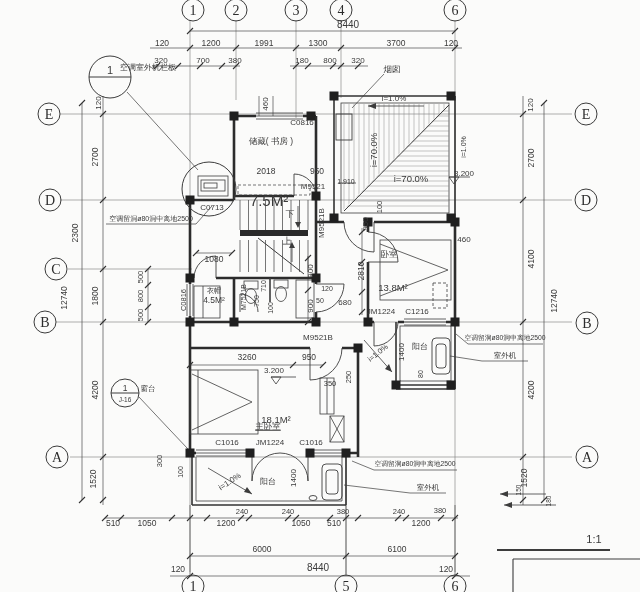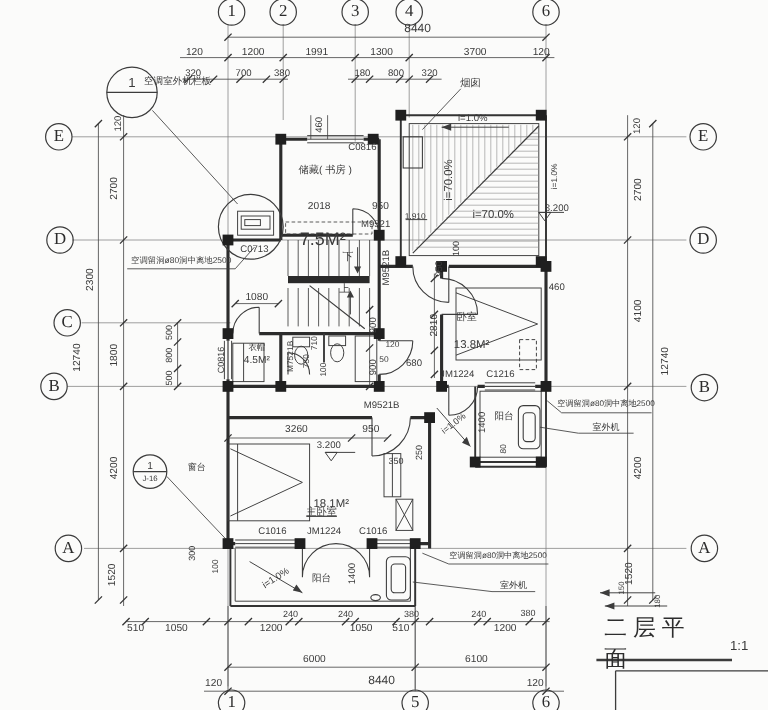--- a/index.html
+++ b/index.html
@@ -410,37 +410,37 @@
       <span class="lbl" style="left: 302px; top: 123px; font-size: 8px; transform: translate(-50%, -50%);">C0816</span>
       <span class="lbl" style="left: 394px; top: 99px; font-size: 8px; transform: translate(-50%, -50%);">i=1.0%</span>
       <span class="lbl" style="left: 374px; top: 150px; font-size: 9.5px; transform: translate(-50%, -50%) rotate(-90deg);">i=70.0%</span>
       <span class="lbl" style="left: 411px; top: 179px; font-size: 9.5px; transform: translate(-50%, -50%);">i=70.0%</span>
       <span class="lbl" style="left: 464px; top: 174px; font-size: 8px; transform: translate(-50%, -50%);">3.200</span>
       <span class="lbl" style="left: 346px; top: 181px; font-size: 7px; transform: translate(-50%, -50%);">1.910</span>
       <span class="lbl" style="left: 380px; top: 207px; font-size: 7.5px; transform: translate(-50%, -50%) rotate(-90deg);">100</span>
       <span class="lbl" style="left: 463px; top: 147px; font-size: 7px; transform: translate(-50%, -50%) rotate(-90deg);">i=1.0%</span>
       <span class="lbl" style="left: 290px; top: 214px; font-size: 9px; transform: translate(-50%, -50%);">下</span>
       <span class="lbl" style="left: 287px; top: 241px; font-size: 9px; transform: translate(-50%, -50%);">上</span>
-      <span class="lbl" style="left: 214px; top: 247px; font-size: 8.5px; transform: translate(-50%, -50%);">1080</span>
+      <span class="lbl" style="left: 214px; top: 259px; font-size: 8.5px; transform: translate(-50%, -50%);">1080</span>
       <span class="lbl" style="left: 322px; top: 223px; font-size: 8px; transform: translate(-50%, -50%) rotate(-90deg);">M9521B</span>
       <span class="lbl" style="left: 366px; top: 224px; font-size: 8px; transform: translate(-50%, -50%) rotate(-90deg);">950</span>
       <span class="lbl" style="left: 311px; top: 271px; font-size: 8px; transform: translate(-50%, -50%) rotate(-90deg);">900</span>
       <span class="lbl" style="left: 311px; top: 306px; font-size: 8px; transform: translate(-50%, -50%) rotate(-90deg);">900</span>
       <span class="lbl" style="left: 327px; top: 288px; font-size: 7px; transform: translate(-50%, -50%);">120</span>
       <span class="lbl" style="left: 320px; top: 300px; font-size: 7px; transform: translate(-50%, -50%);">50</span>
       <span class="lbl" style="left: 345px; top: 303px; font-size: 8px; transform: translate(-50%, -50%);">680</span>
       <span class="lbl" style="left: 243px; top: 297px; font-size: 7px; transform: translate(-50%, -50%) rotate(-90deg);">M7521B</span>
       <span class="lbl" style="left: 263px; top: 286px; font-size: 7px; transform: translate(-50%, -50%) rotate(-90deg);">710</span>
       <span class="lbl" style="left: 256px; top: 301px; font-size: 7px; transform: translate(-50%, -50%) rotate(-90deg);">750</span>
       <span class="lbl" style="left: 270px; top: 308px; font-size: 7px; transform: translate(-50%, -50%) rotate(-90deg);">100</span>
       <span class="lbl" style="left: 214px; top: 290px; font-size: 7px; transform: translate(-50%, -50%);">衣帽</span>
       <span class="lbl" style="left: 214px; top: 300px; font-size: 8.5px; transform: translate(-50%, -50%);">4.5M²</span>
       <span class="lbl" style="left: 184px; top: 300px; font-size: 7.5px; transform: translate(-50%, -50%) rotate(-90deg);">C0816</span>
       <span class="lbl" style="left: 318px; top: 338px; font-size: 8px; transform: translate(-50%, -50%);">M9521B</span>
-      <span class="lbl" style="left: 389px; top: 264px; font-size: 8.5px; transform: translate(-50%, -50%);">卧室</span>
+      <span class="lbl" style="left: 389px; top: 254px; font-size: 8.5px; transform: translate(-50%, -50%);">卧室</span>
       <span class="lbl" style="left: 393px; top: 288px; font-size: 9.5px; transform: translate(-50%, -50%);">13.8M²</span>
       <span class="lbl" style="left: 361px; top: 271px; font-size: 8.5px; transform: translate(-50%, -50%) rotate(-90deg);">2810</span>
       <span class="lbl" style="left: 381px; top: 312px; font-size: 8px; transform: translate(-50%, -50%);">JM1224</span>
       <span class="lbl" style="left: 417px; top: 312px; font-size: 8px; transform: translate(-50%, -50%);">C1216</span>
       <span class="lbl" style="left: 464px; top: 240px; font-size: 8px; transform: translate(-50%, -50%);">460</span>
       <span class="lbl" style="left: 505px; top: 338px; font-size: 6.8px; transform: translate(-50%, -50%);">空调留洞ø80洞中离地2500</span>
       <span class="lbl" style="left: 505px; top: 356px; font-size: 7.5px; transform: translate(-50%, -50%);">室外机</span>
       <span class="lbl" style="left: 420px; top: 347px; font-size: 8px; transform: translate(-50%, -50%);">阳台</span>
       <span class="lbl" style="left: 402px; top: 352px; font-size: 8px; transform: translate(-50%, -50%) rotate(-90deg);">1400</span>
       <span class="lbl" style="left: 420px; top: 374px; font-size: 7px; transform: translate(-50%, -50%) rotate(-90deg);">80</span>
@@ -451,21 +451,21 @@
       <span class="lbl" style="left: 268px; top: 426px; font-size: 8.5px; transform: translate(-50%, -50%); text-decoration: underline;">主卧室</span>
       <span class="lbl" style="left: 276px; top: 420px; font-size: 9.5px; transform: translate(-50%, -50%);">18.1M²</span>
       <span class="lbl" style="left: 330px; top: 384px; font-size: 7.5px; transform: translate(-50%, -50%);">350</span>
       <span class="lbl" style="left: 349px; top: 377px; font-size: 7.5px; transform: translate(-50%, -50%) rotate(-90deg);">250</span>
       <span class="lbl" style="left: 160px; top: 461px; font-size: 7.5px; transform: translate(-50%, -50%) rotate(-90deg);">300</span>
       <span class="lbl" style="left: 227px; top: 443px; font-size: 8px; transform: translate(-50%, -50%);">C1016</span>
       <span class="lbl" style="left: 270px; top: 443px; font-size: 8px; transform: translate(-50%, -50%);">JM1224</span>
       <span class="lbl" style="left: 311px; top: 443px; font-size: 8px; transform: translate(-50%, -50%);">C1016</span>
       <span class="lbl" style="left: 125px; top: 388px; font-size: 8.5px; transform: translate(-50%, -50%);">1</span>
       <span class="lbl" style="left: 125px; top: 400px; font-size: 6.5px; transform: translate(-50%, -50%);">J-16</span>
-      <span class="lbl" style="left: 164px; top: 389px; font-size: 7.5px; transform: translate(-50%, -50%);">窗台</span>
+      <span class="lbl" style="left: 148px; top: 389px; font-size: 7.5px; transform: translate(-50%, -50%);">窗台</span>
       <span class="lbl" style="left: 180px; top: 472px; font-size: 7px; transform: translate(-50%, -50%) rotate(-90deg);">100</span>
       <span class="lbl" style="left: 230px; top: 482px; font-size: 8px; transform: translate(-50%, -50%) rotate(-33deg);">i=1.0%</span>
       <span class="lbl" style="left: 268px; top: 482px; font-size: 8px; transform: translate(-50%, -50%);">阳台</span>
       <span class="lbl" style="left: 294px; top: 478px; font-size: 8px; transform: translate(-50%, -50%) rotate(-90deg);">1400</span>
       <span class="lbl" style="left: 415px; top: 464px; font-size: 6.8px; transform: translate(-50%, -50%);">空调留洞ø80洞中离地2500</span>
       <span class="lbl" style="left: 428px; top: 488px; font-size: 7.5px; transform: translate(-50%, -50%);">室外机</span>
       <span class="lbl" style="left: 242px; top: 512px; font-size: 7.5px; transform: translate(-50%, -50%);">240</span>
       <span class="lbl" style="left: 288px; top: 512px; font-size: 7.5px; transform: translate(-50%, -50%);">240</span>
       <span class="lbl" style="left: 343px; top: 512px; font-size: 7.5px; transform: translate(-50%, -50%);">380</span>
       <span class="lbl" style="left: 399px; top: 512px; font-size: 7.5px; transform: translate(-50%, -50%);">240</span>
@@ -484,15 +484,14 @@
       <span class="lbl" style="left: 531px; top: 105px; font-size: 8px; transform: translate(-50%, -50%) rotate(-90deg);">120</span>
       <span class="lbl" style="left: 531px; top: 158px; font-size: 8.5px; transform: translate(-50%, -50%) rotate(-90deg);">2700</span>
       <span class="lbl" style="left: 531px; top: 259px; font-size: 8.5px; transform: translate(-50%, -50%) rotate(-90deg);">4100</span>
       <span class="lbl" style="left: 554px; top: 301px; font-size: 8.5px; transform: translate(-50%, -50%) rotate(-90deg);">12740</span>
       <span class="lbl" style="left: 531px; top: 390px; font-size: 8.5px; transform: translate(-50%, -50%) rotate(-90deg);">4200</span>
       <span class="lbl" style="left: 524px; top: 478px; font-size: 8.5px; transform: translate(-50%, -50%) rotate(-90deg);">1520</span>
       <span class="lbl" style="left: 519px; top: 490px; font-size: 6.5px; transform: translate(-50%, -50%) rotate(-90deg);">150</span>
       <span class="lbl" style="left: 549px; top: 501px; font-size: 6.5px; transform: translate(-50%, -50%) rotate(-90deg);">180</span>
     </div>
 
-  <div class="title" style="left:549px;top:536px">二层平面</div>
-  <div class="scale" style="left:616px;top:539px">1:1</div>
+  <div class="scale" style="left:594px;top:539px">1:1</div>
 </div>
 
 </body></html>

